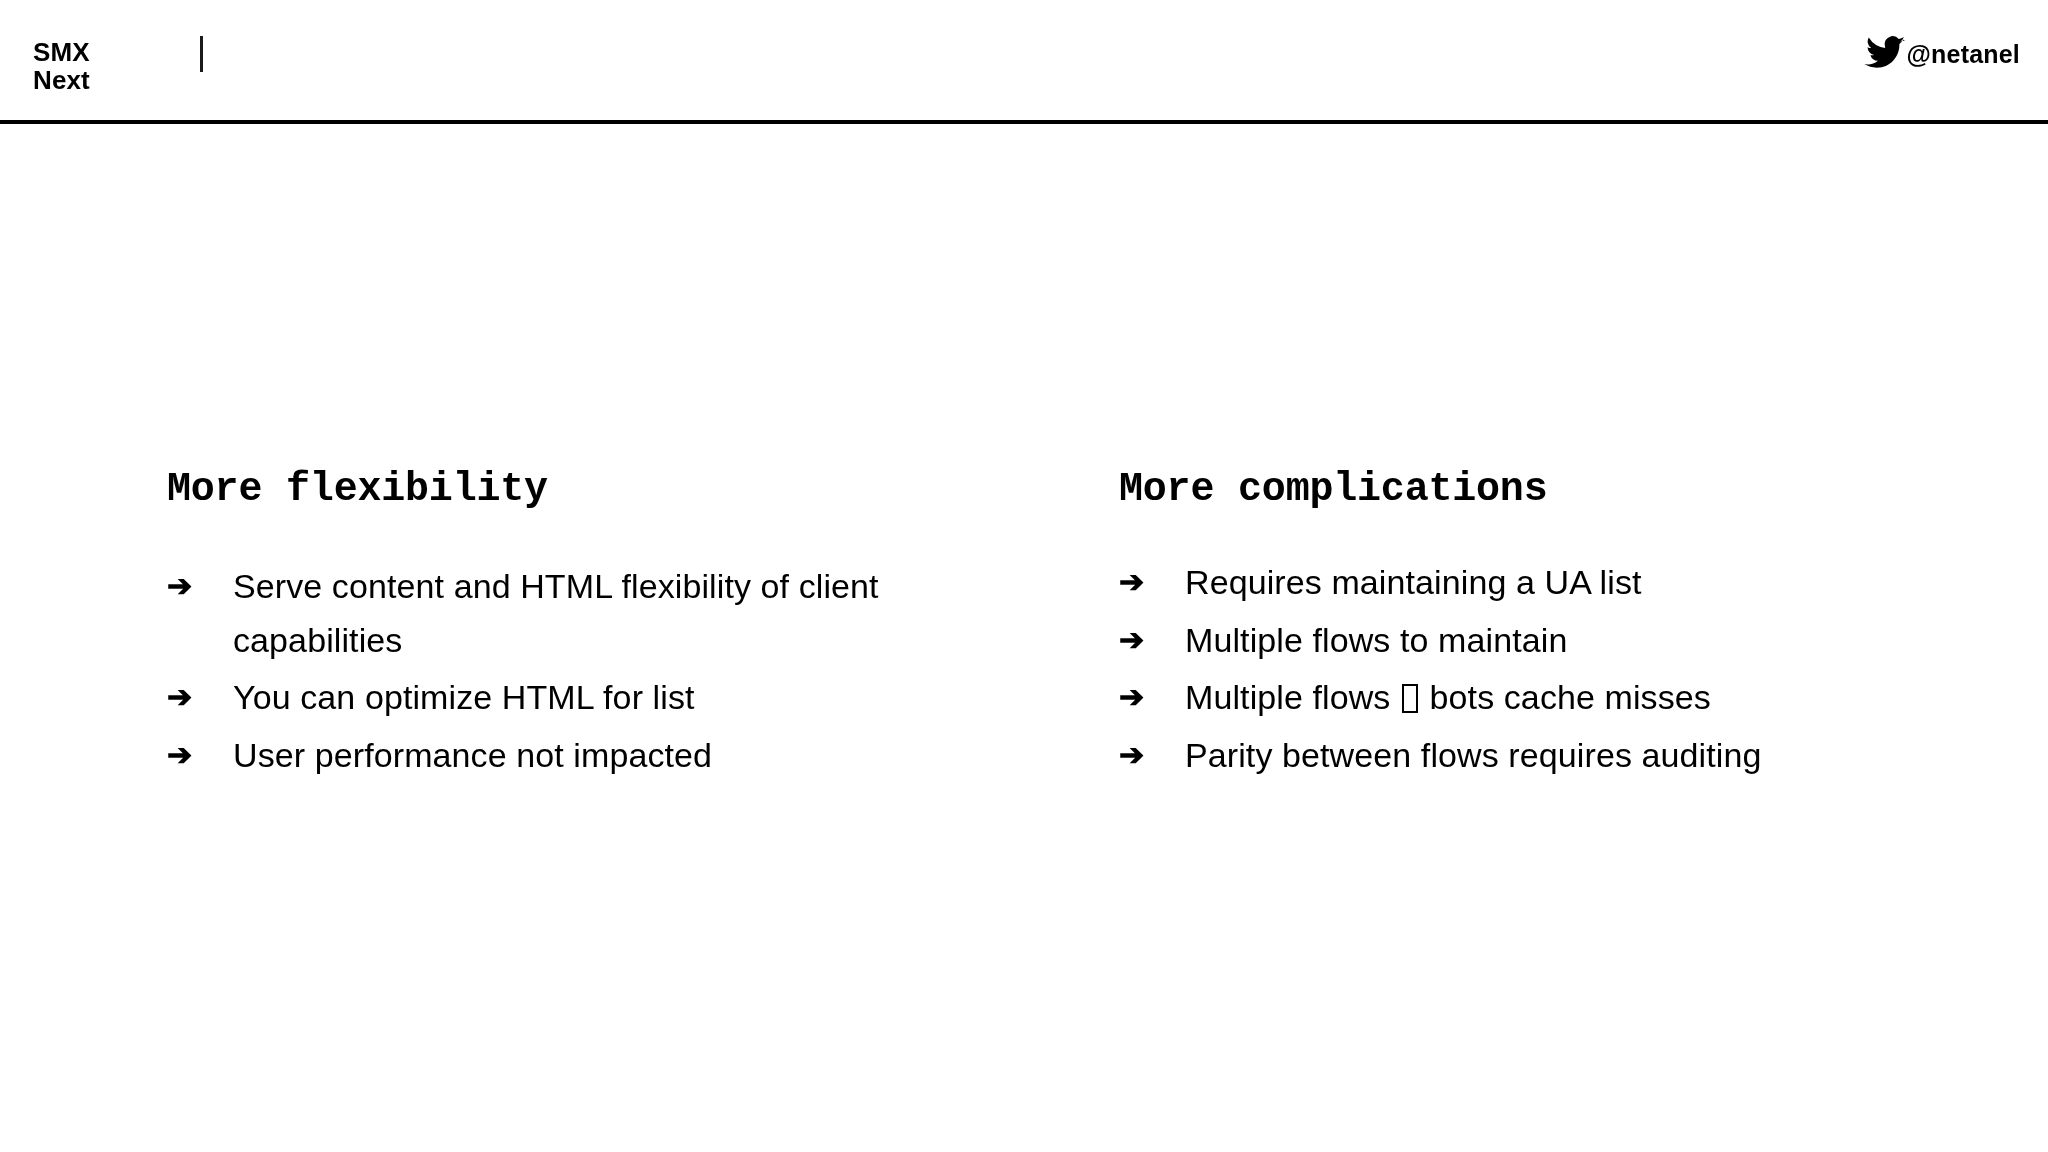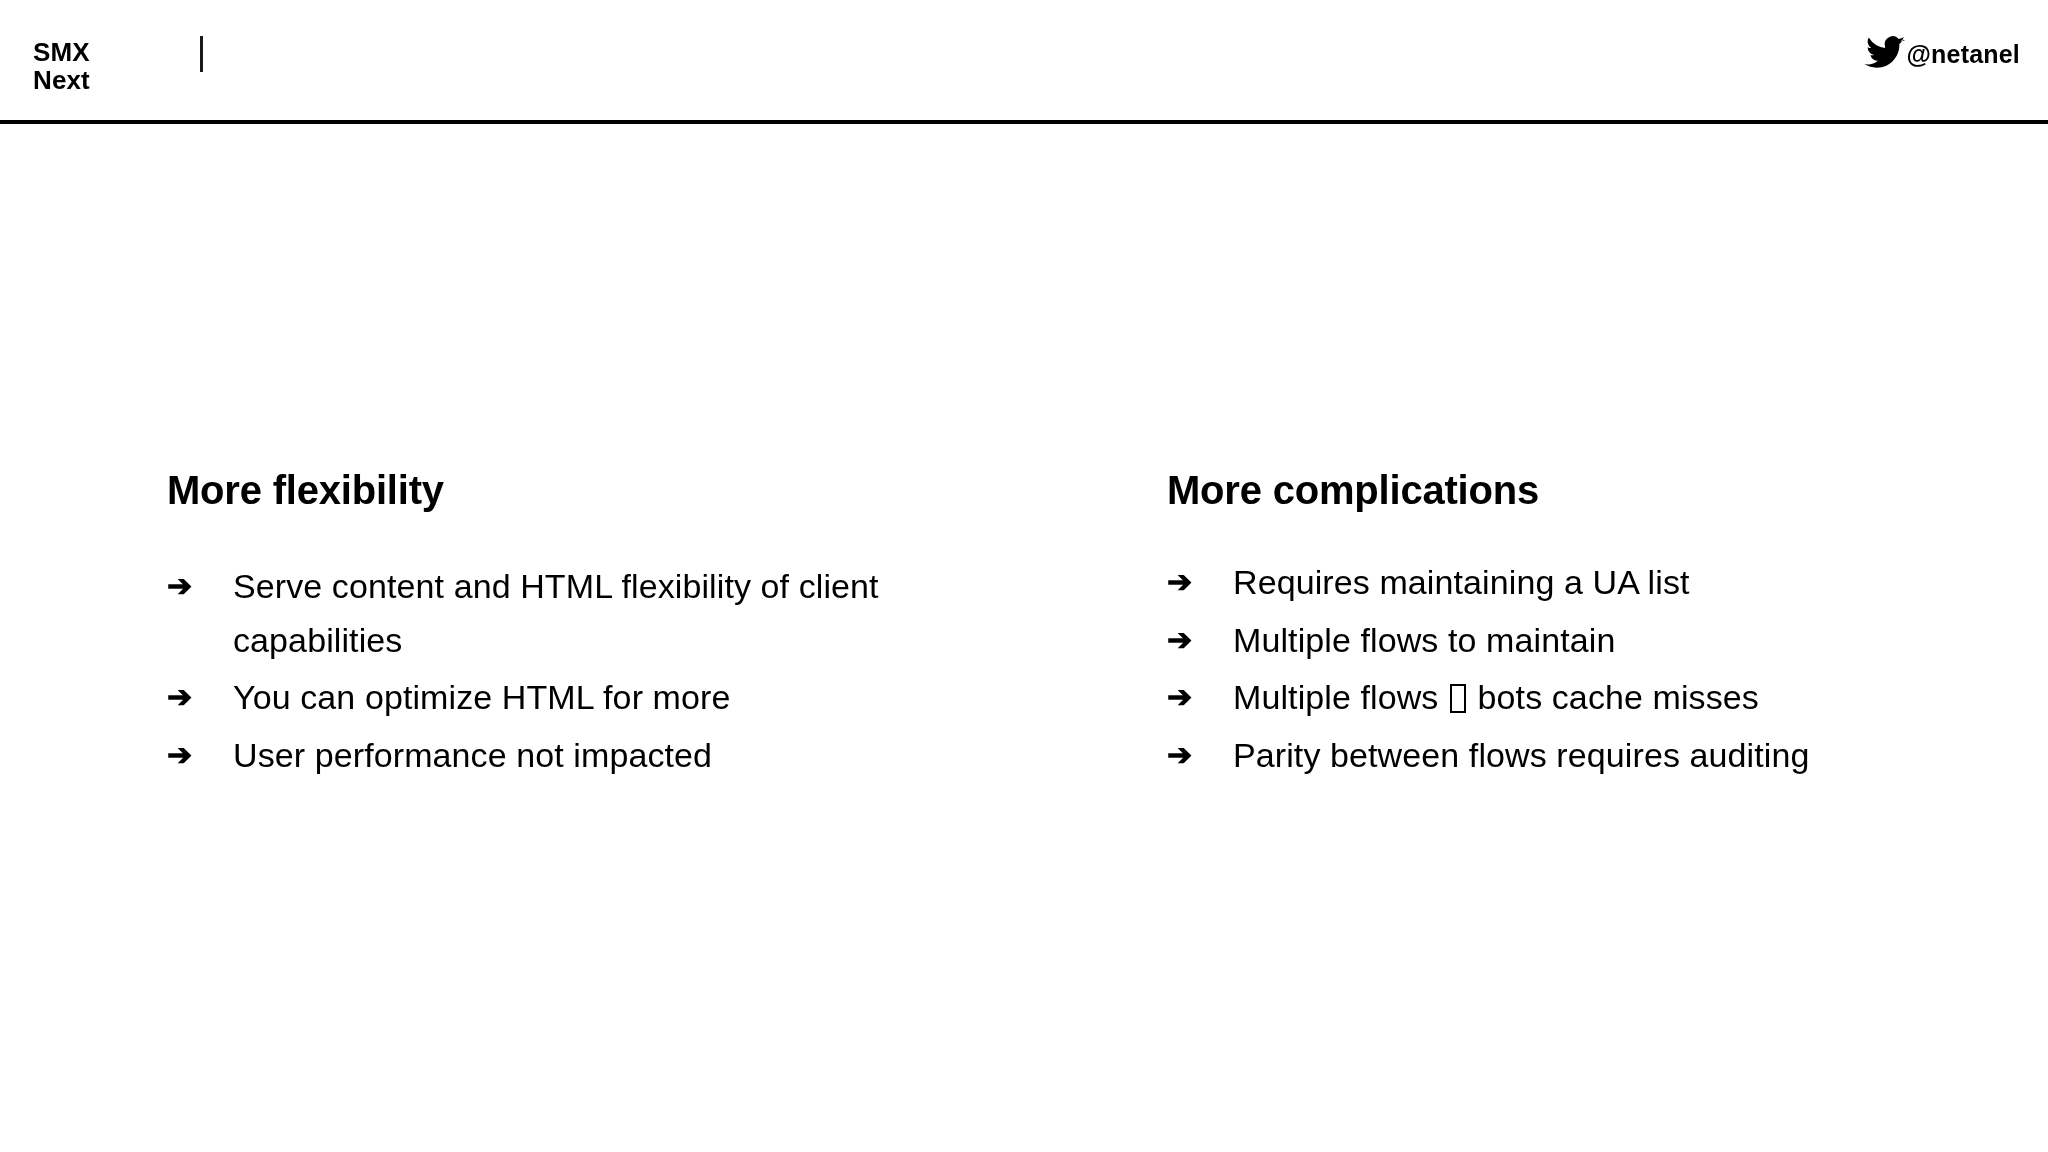--- a/index.html
+++ b/index.html
@@ -109,29 +109,30 @@
     position: absolute;
     left: 0;
     top: 468px;
     width: 2048px;
   }
   .column {
     position: absolute;
     top: 0;
   }
   .column-left  { left: 167px;  width: 780px; }
-  .column-right { left: 1119px; width: 840px; margin-left: 48px; }
+  .column-right { left: 1119px; width: 840px; }
 
   .column-heading {
     font-size: 40px;
     font-weight: 700;
     letter-spacing: -0.2px;
     line-height: 1.1;
     margin: 0 0 48px 0;
     white-space: nowrap;
+    font-family: Liberation Mono, monospace;
   }
   .column-right .column-heading {
     margin-bottom: 44px;
   }
 
   .bullet-list {
     list-style: none;
     margin: 0;
     padding: 0;
   }
@@ -194,21 +195,21 @@
 
     <div class="column column-left">
       <h2 class="column-heading">More flexibility</h2>
       <ul class="bullet-list">
         <li class="bullet-item">
           <span class="bullet-arrow">➔</span>
           <span class="bullet-text">Serve content and HTML flexibility of client capabilities</span>
         </li>
         <li class="bullet-item">
           <span class="bullet-arrow">➔</span>
-          <span class="bullet-text">You can optimize HTML for more</span>
+          <span class="bullet-text">You can optimize HTML for list</span>
         </li>
         <li class="bullet-item">
           <span class="bullet-arrow">➔</span>
           <span class="bullet-text">User performance not impacted</span>
         </li>
       </ul>
     </div>
 
     <div class="column column-right">
       <h2 class="column-heading">More complications</h2>

